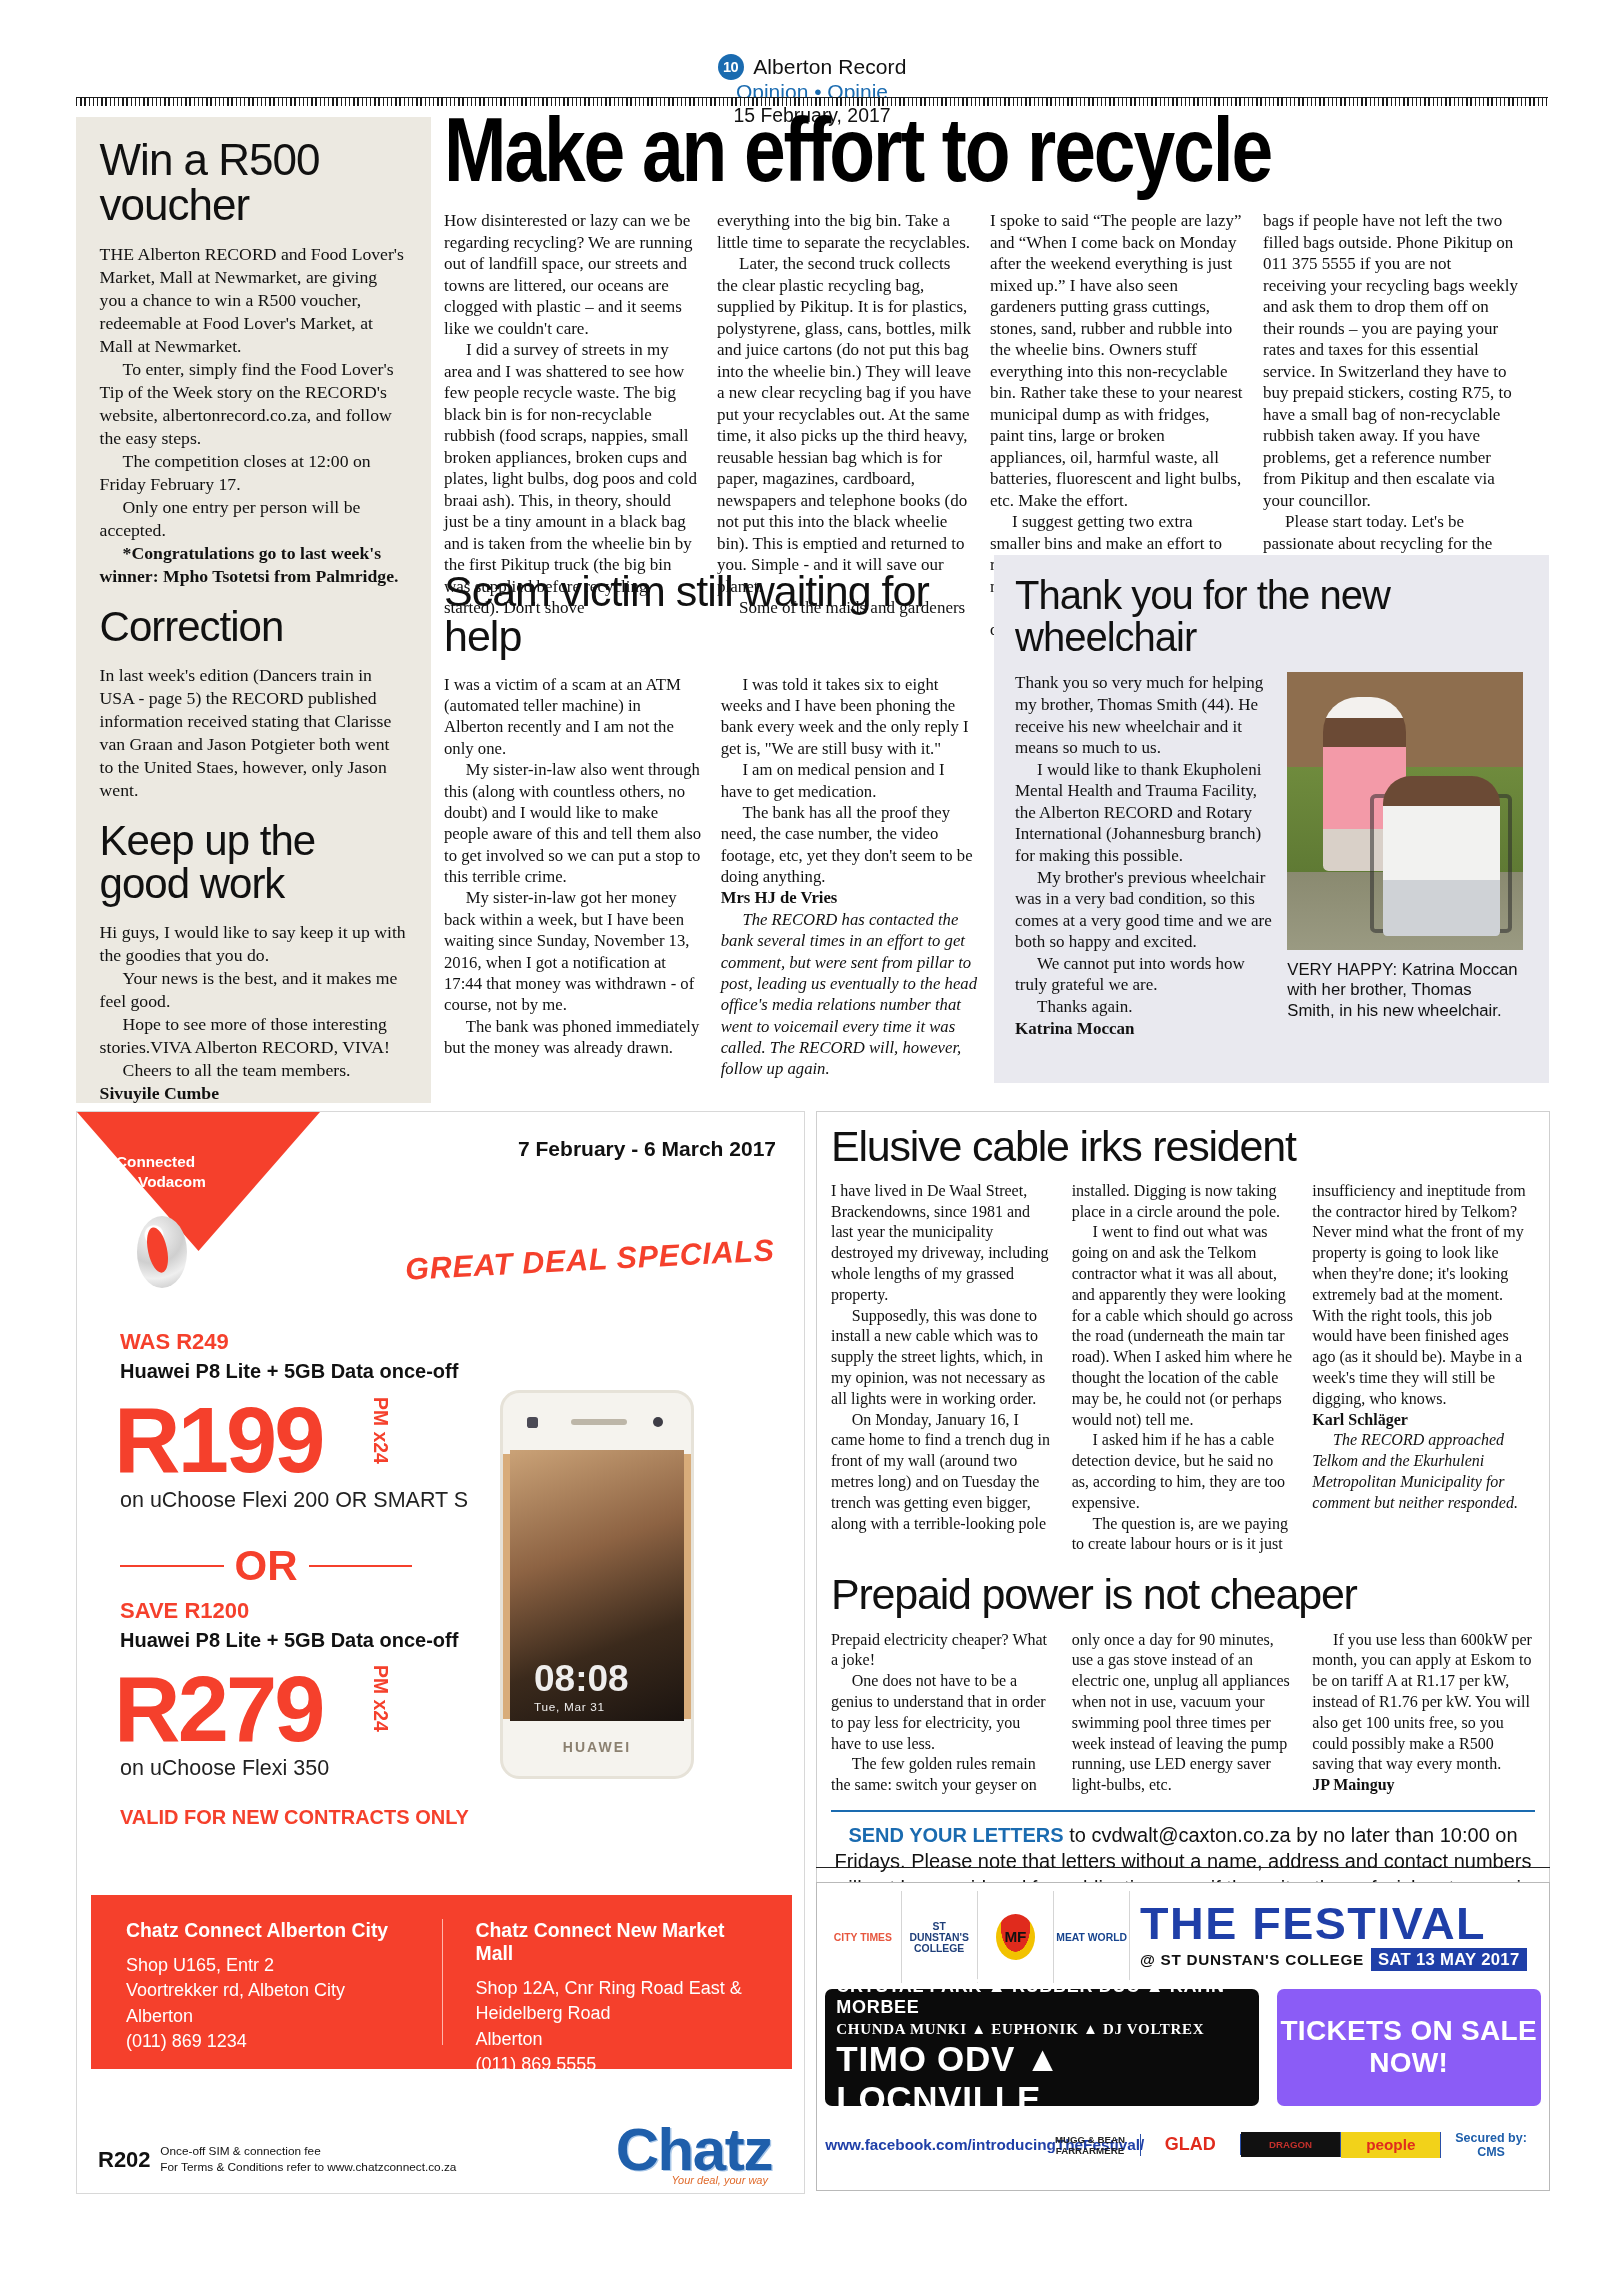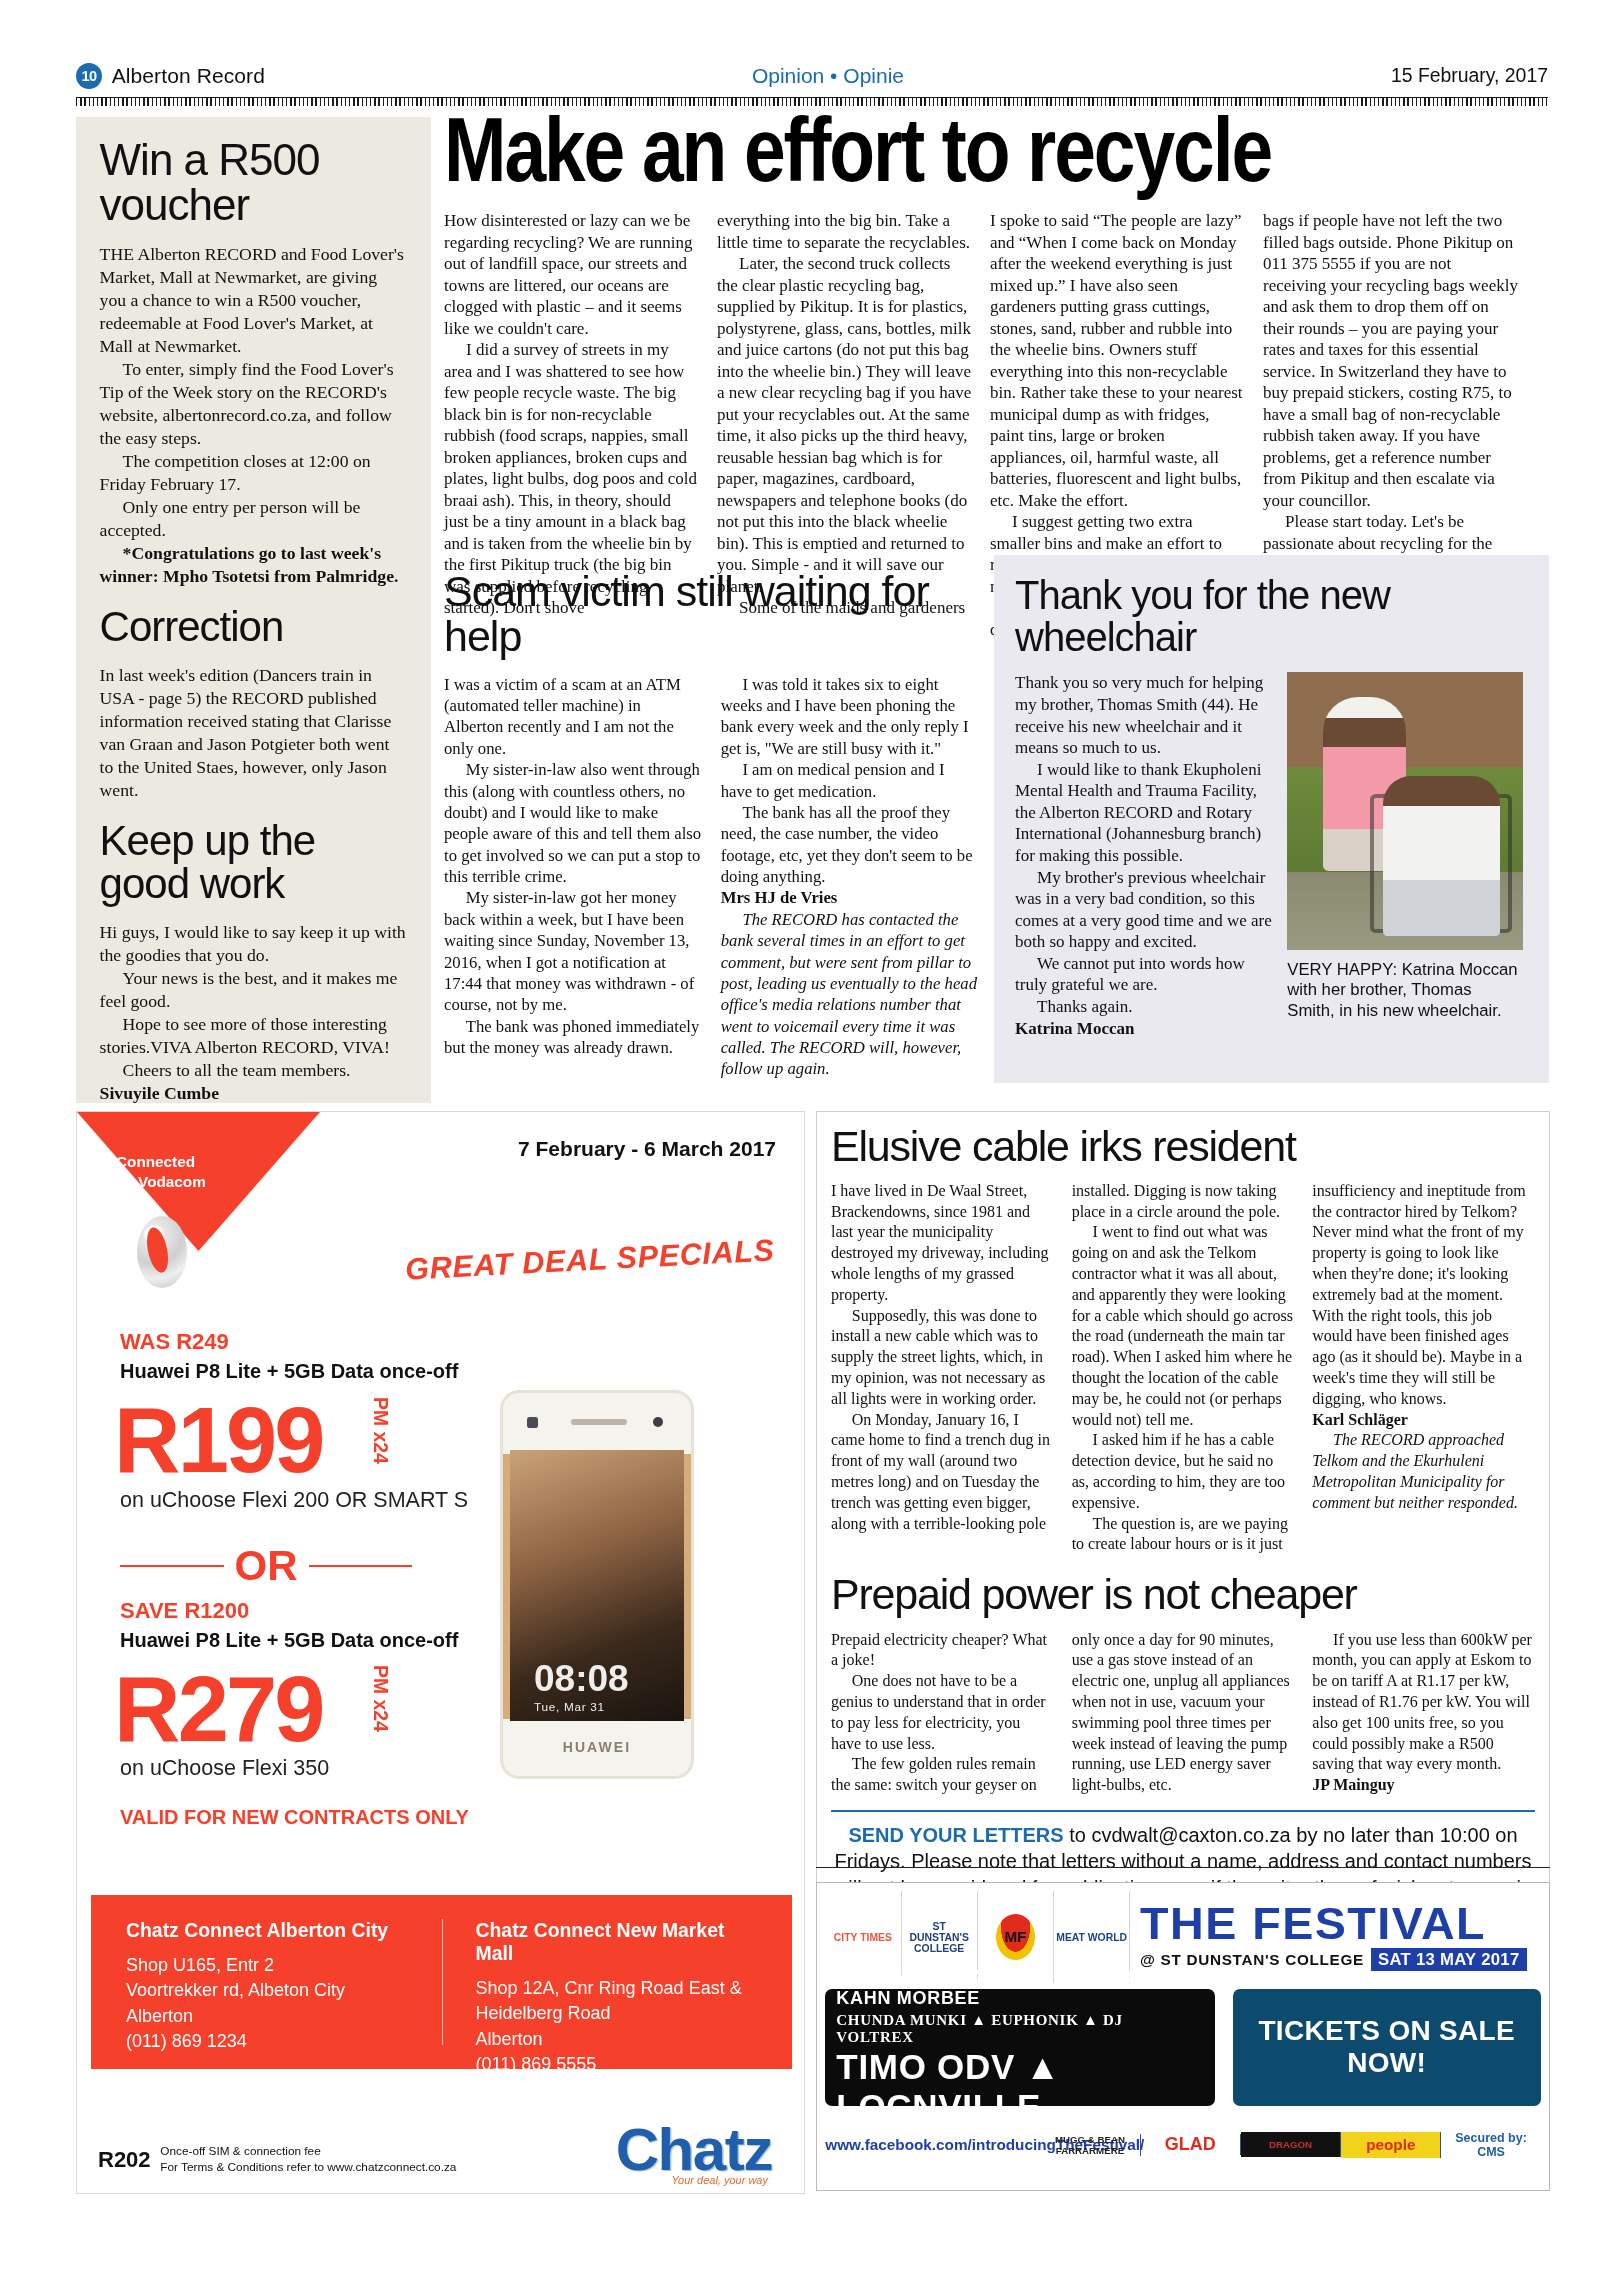--- a/index.html
+++ b/index.html
@@ -15,21 +15,21 @@
     width: 1624px;
     height: 2295px;
     background: #fff;
     padding: 0;
   }
 
   
   .masthead {
     position: absolute;
     left: 76px; top: 54px; width: 1472px; height: 43px;
-    display: flex; align-items: center; justify-content: space-between;
+    display: flex; align-items: center;  flex-direction: column;
   }
   .mh-left { display: flex; align-items: center; gap: 9.7px; }
   .page-badge {
     width: 26px; height: 26px; border-radius: 50%;
     background: #1a6bb0; color: #fff;
     font-family: "Liberation Sans", sans-serif;
     font-weight: bold; font-size: 14.6px;
     display: flex; align-items: center; justify-content: center;
     letter-spacing: -0.7px;
   }
@@ -402,21 +402,21 @@
   .lineup {
     flex: 1; background: #0b0b0b; border-radius: 7px; color: #fff;
     display: flex; flex-direction: column; justify-content: center;
     padding: 5.6px 11px;
     font-family: "Liberation Sans", sans-serif; font-weight: bold;
   }
   .lineup .l1 { font-size: 18px; letter-spacing: 0.7px; }
   .lineup .l2 { font-size: 15px; letter-spacing: 0.7px; margin-top: 2.8px; font-family: Liberation Serif, serif; }
   .lineup .l3 { font-size: 35px; letter-spacing: 0.7px; margin-top: 1.4px; }
   .tickets {
-    width: 308px; background: #0c4a6e; border-radius: 7px; color: #fff;
+    width: 264px; background: #8b5cf6; border-radius: 7px; color: #fff;
     display: flex; align-items: center; justify-content: center;
     font-family: "Liberation Sans", sans-serif; font-weight: bold;
     font-size: 28px; letter-spacing: 0.3px; text-align: center;
   }
   .fest-bot { display: flex; align-items: center; margin-top: 7px; height: 64px; }
   .fb-url {
     width: 215px;
     font-family: "Liberation Sans", sans-serif;
     font-weight: bold; font-size: 15.3px; color: #1f3fa8; line-height: 1.3;
   }

